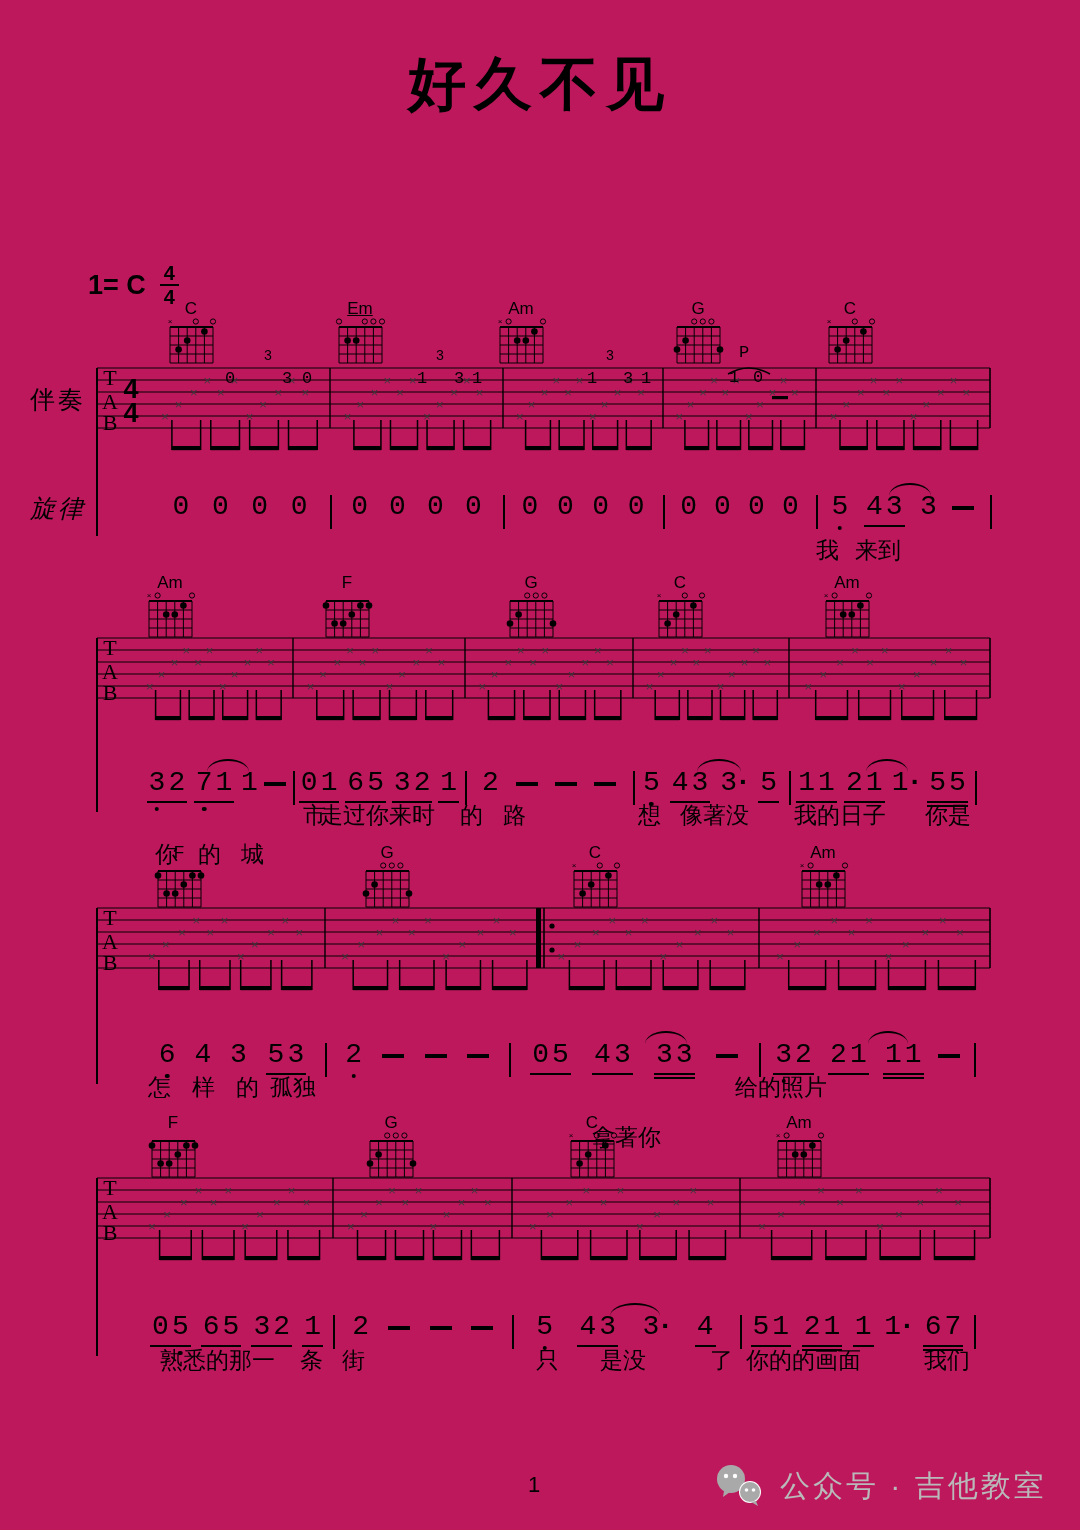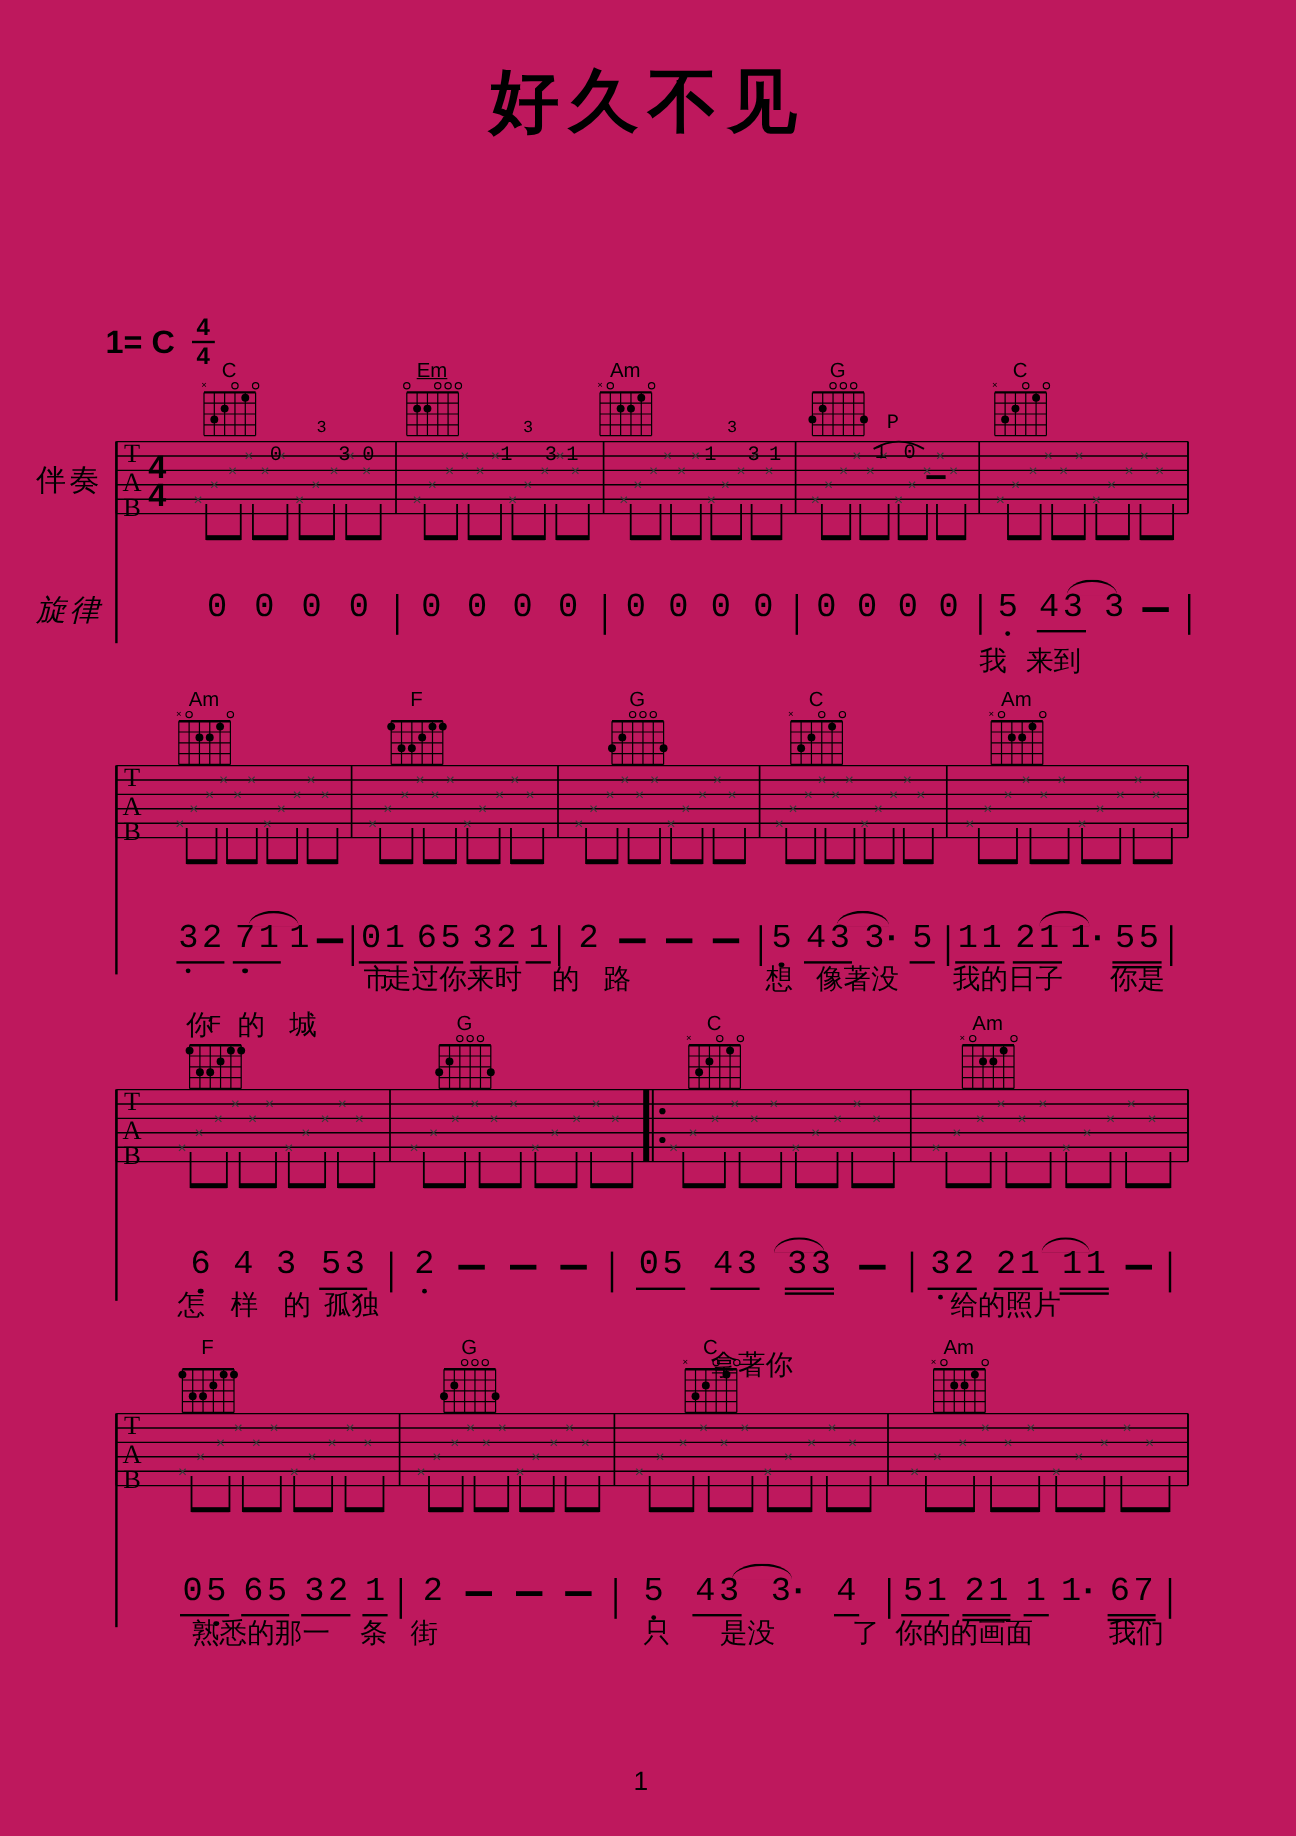--- a/index.html
+++ b/index.html
@@ -1019,21 +1019,21 @@
         </div>
         <div class="mbar" style="left: 974px;"></div>
         <div class="tie" style="left: 645px; width: 42px;"></div>
         <div class="tie" style="left: 868px; width: 40px;"></div>
       </div>
       <div class="lyr" style="left: 148px; top: 1074px;">怎</div>
       <div class="lyr" style="left: 192px; top: 1074px;">样</div>
       <div class="lyr" style="left: 236px; top: 1074px;">的</div>
       <div class="lyr" style="left: 270px; top: 1074px;">孤独</div>
       <div class="lyr" style="left: 592px; top: 1124px;">拿著你</div>
-      <div class="lyr" style="left: 792px; top: 1074px;">给的照片</div>
+      <div class="lyr" style="left: 735px; top: 1074px;">给的照片</div>
       <div style="position: absolute; top: 1114px; left: 0px; width: 1080px;">
         <div class="chord" style="left: 173px;"><div class="nm">F</div><svg width="58" height="48">
             <line x1="8" y1="10" x2="8" y2="46" stroke="#000" stroke-width="1"></line>
             <line x1="16.6" y1="10" x2="16.6" y2="46" stroke="#000" stroke-width="1"></line>
             <line x1="25.2" y1="10" x2="25.2" y2="46" stroke="#000" stroke-width="1"></line>
             <line x1="33.8" y1="10" x2="33.8" y2="46" stroke="#000" stroke-width="1"></line>
             <line x1="42.4" y1="10" x2="42.4" y2="46" stroke="#000" stroke-width="1"></line>
             <line x1="51" y1="10" x2="51" y2="46" stroke="#000" stroke-width="1"></line>
             <line x1="8" y1="10" x2="51" y2="10" stroke="#000" stroke-width="2"></line>
             <line x1="8" y1="19" x2="51" y2="19" stroke="#000" stroke-width="1"></line>
@@ -1314,13 +1314,27 @@
       <div class="lyr" style="left: 342px; top: 1347px;">街</div>
       <div class="lyr" style="left: 536px; top: 1347px;">只</div>
       <div class="lyr" style="left: 600px; top: 1347px;">是没</div>
       <div class="lyr" style="left: 710px; top: 1347px;">了</div>
       <div class="lyr" style="left: 746px; top: 1347px;">你的的画面</div>
       <div class="lyr" style="left: 924px; top: 1347px;">我们</div>
     </div>
 
   <div class="pagenum">1</div>
 
+  <div class="watermark">
+    <svg width="52" height="48" viewBox="0 0 52 48">
+      <circle cx="17" cy="17" r="14" fill="#a9a9a9"></circle>
+      <circle cx="12" cy="14" r="2.2" fill="#fdfdfd"></circle>
+      <circle cx="21" cy="14" r="2.2" fill="#fdfdfd"></circle>
+      <path d="M10 29 L9 35 L16 30 Z" fill="#a9a9a9"></path>
+      <circle cx="36" cy="30" r="11" fill="#fdfdfd"></circle>
+      <circle cx="36" cy="30" r="10" fill="#a9a9a9"></circle>
+      <circle cx="32.5" cy="28" r="1.8" fill="#fdfdfd"></circle>
+      <circle cx="39.5" cy="28" r="1.8" fill="#fdfdfd"></circle>
+      <path d="M42 39 L44 44 L37 40 Z" fill="#a9a9a9"></path>
+    </svg>
+    <span>公众号 · 吉他教室</span>
+  </div>
 </div>
 
 </body></html>

